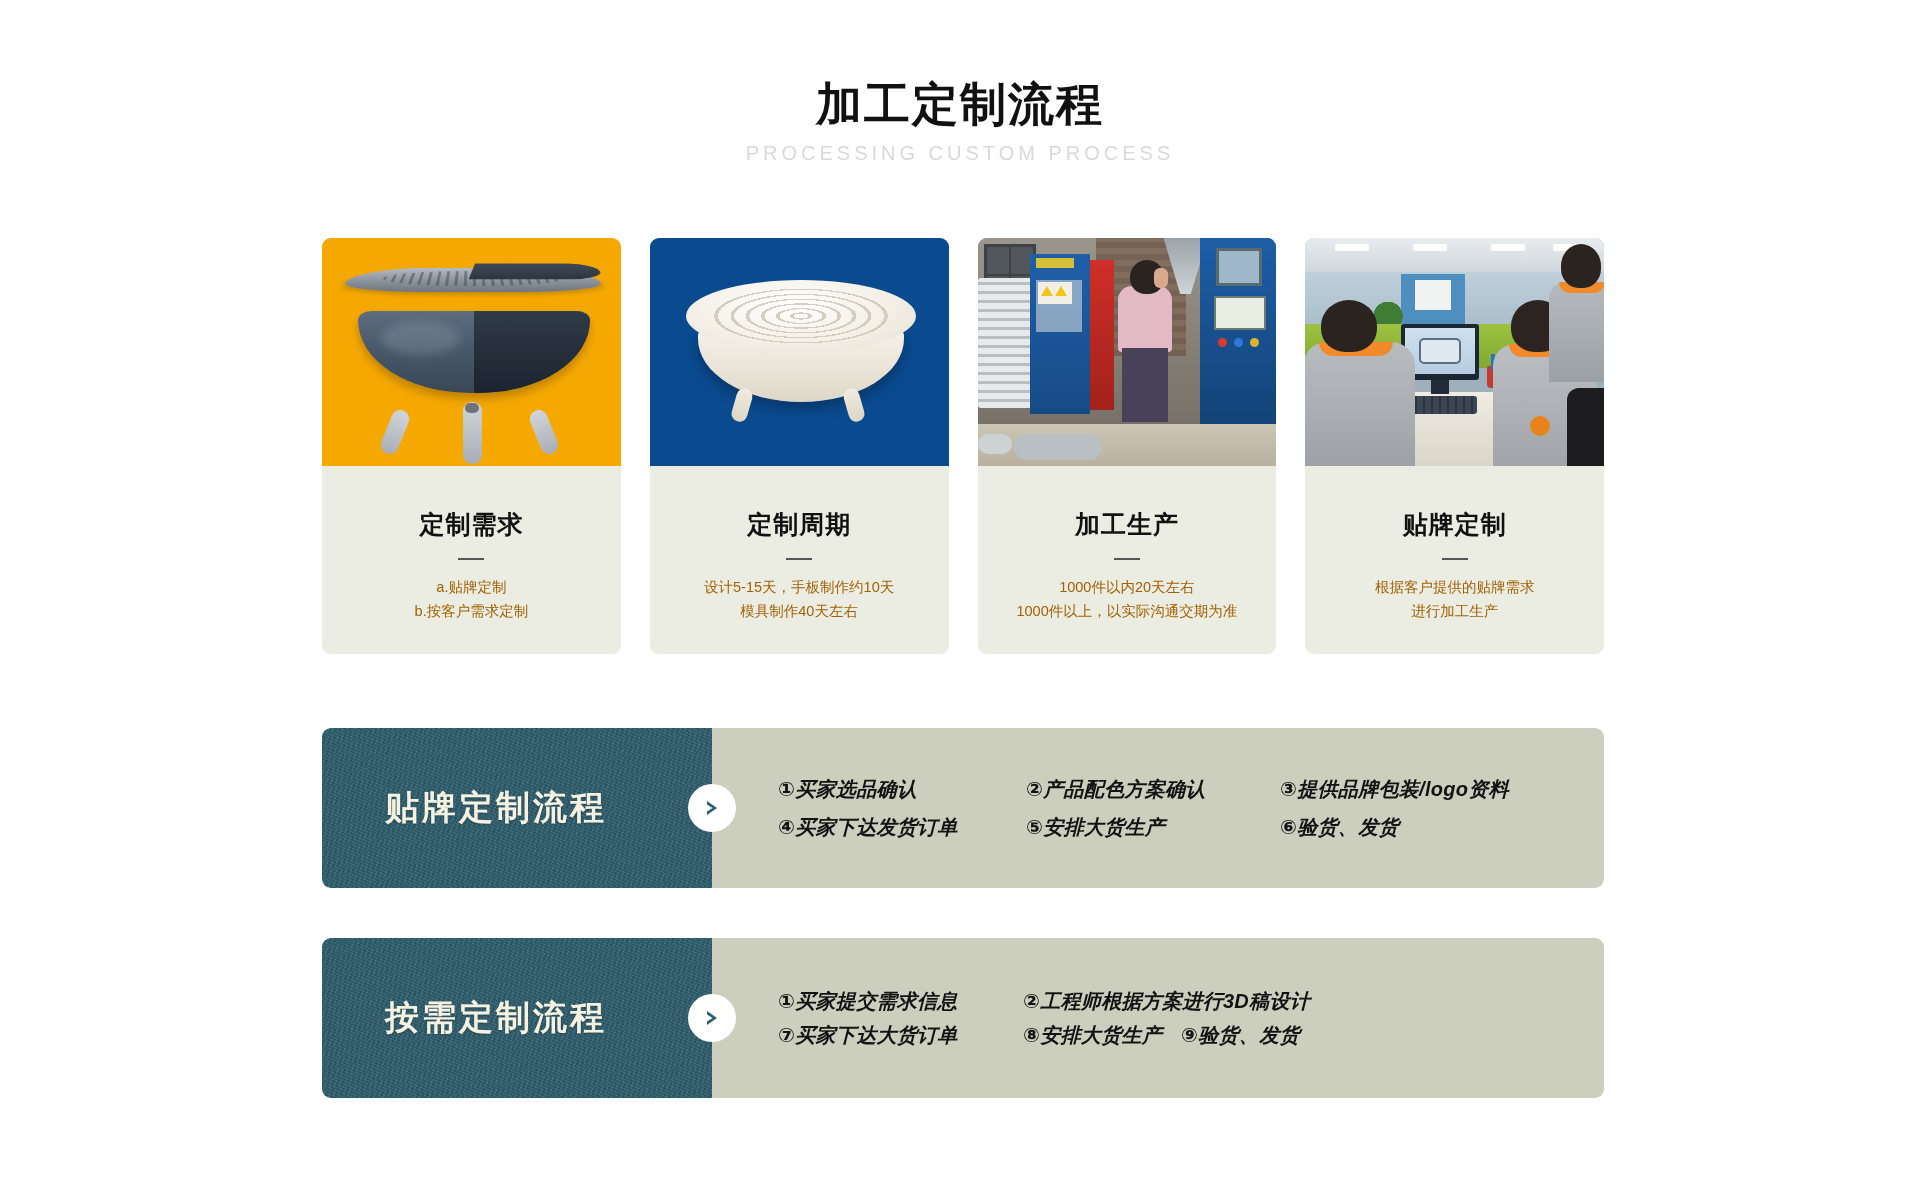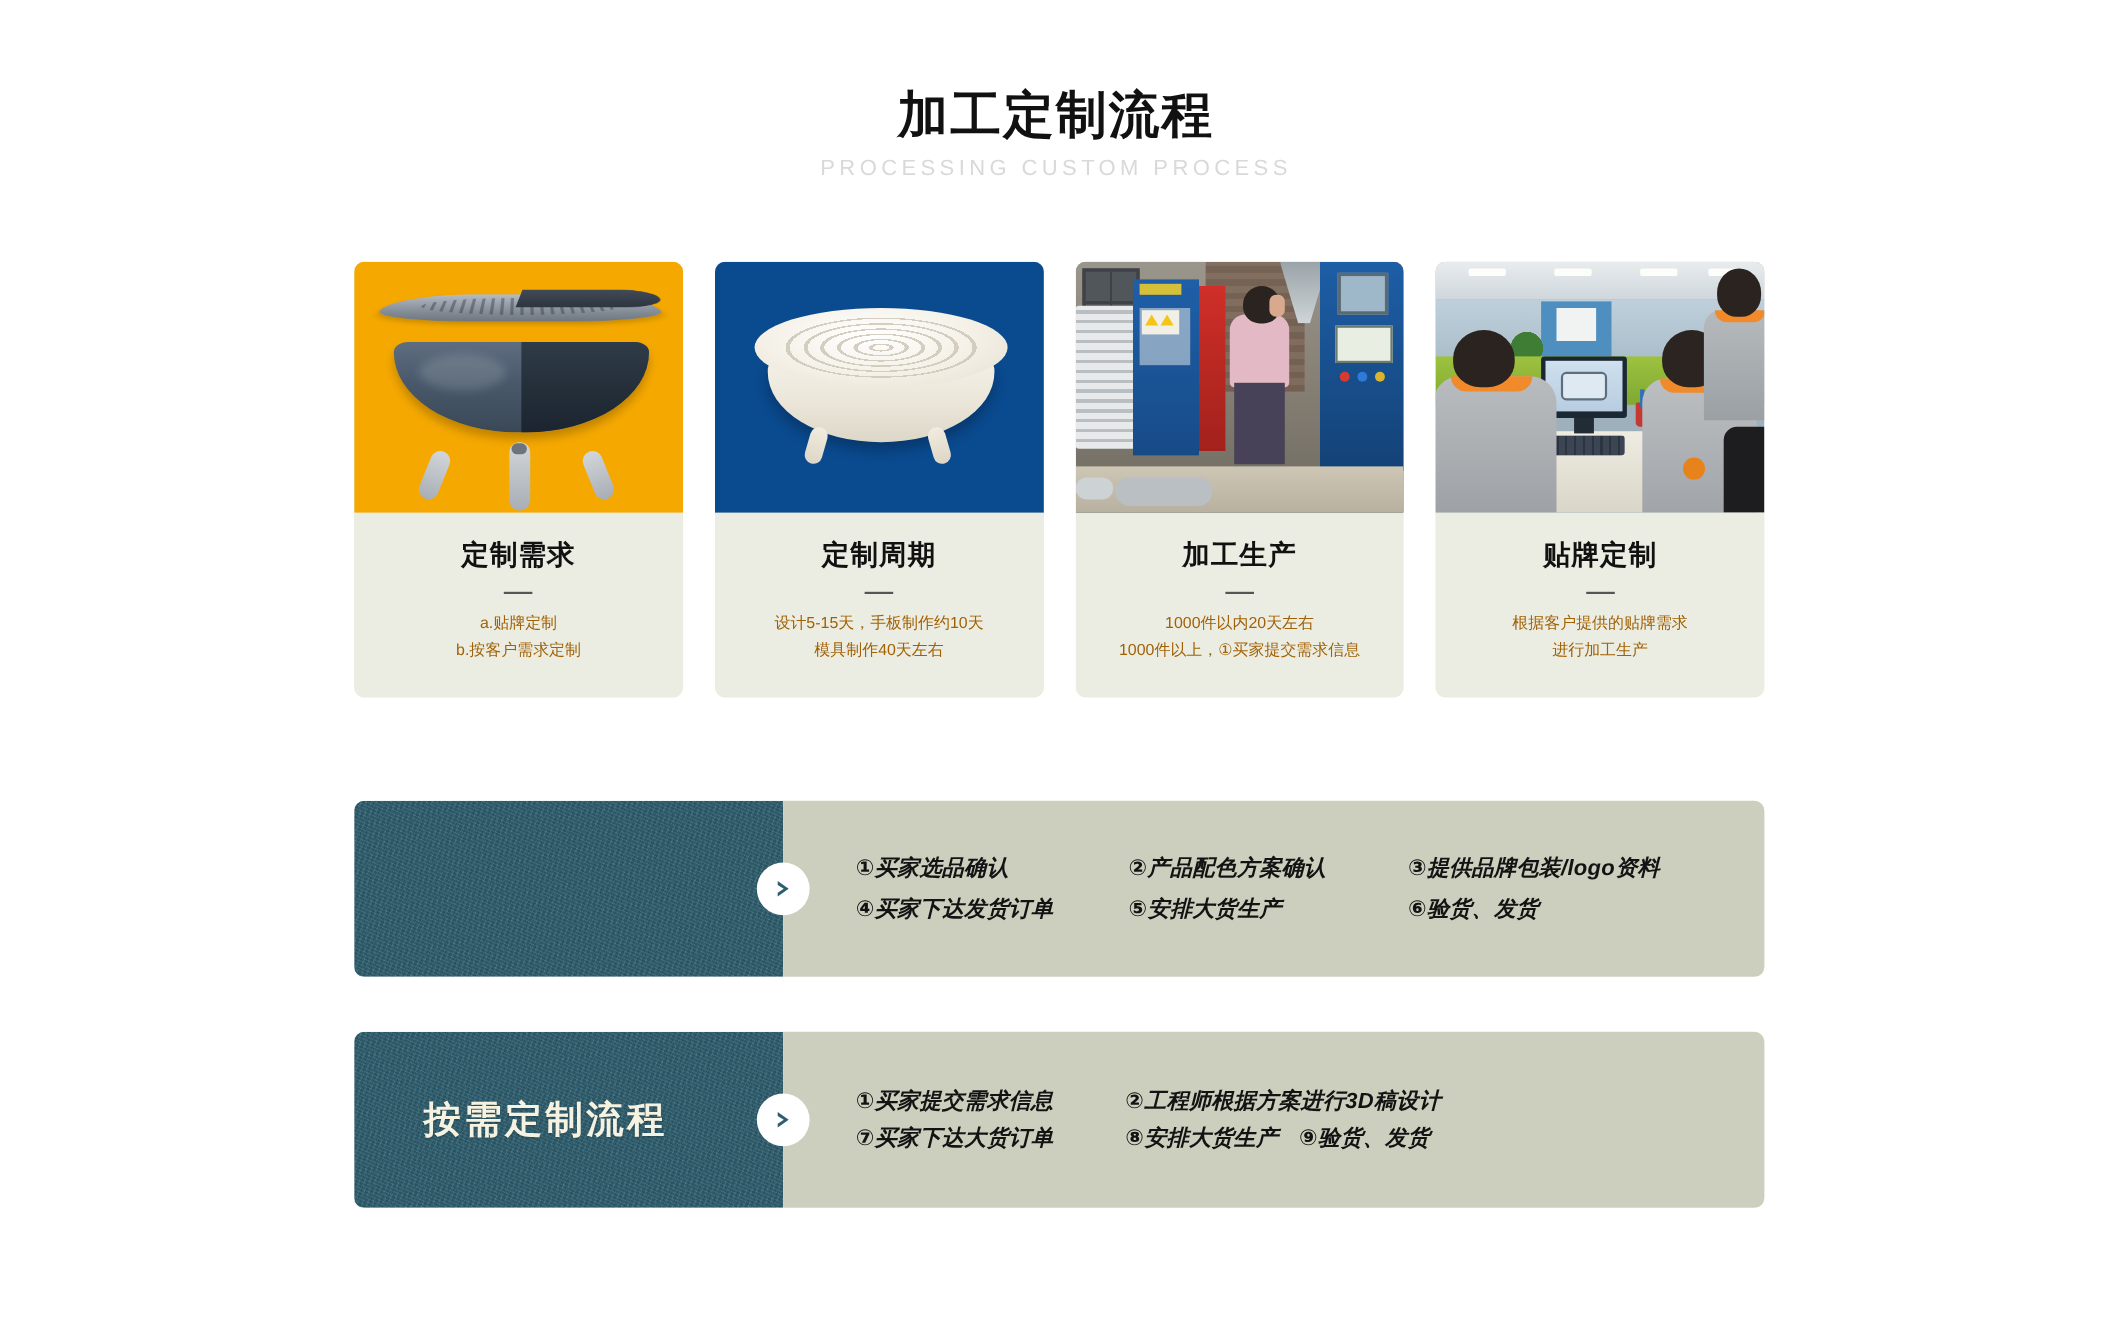--- a/index.html
+++ b/index.html
@@ -48,20 +48,21 @@
     gap: 29px;
   }
 
   .card {
     width: 302px;
     border-radius: 9px;
     overflow: hidden;
     background: #ECEDE2;
     display: flex;
     flex-direction: column;
+    gap: 20px;
   }
 
   .card-media {
     position: relative;
     height: 228px;
     overflow: hidden;
   }
 
   .card-body {
     padding: 22px 10px 30px;
@@ -379,21 +380,21 @@
         <div class="f-person-face"></div>
         <div class="f-person-legs"></div>
         <div class="f-floor"></div>
         <div class="f-part"></div>
         <div class="f-part2"></div>
       </div>
       <div class="card-body">
         <div class="card-title">加工生产</div>
         <div class="card-rule"></div>
         <div class="card-desc">1000件以内20天左右</div>
-        <div class="card-desc">1000件以上，①买家提交需求信息</div>
+        <div class="card-desc">1000件以上，以实际沟通交期为准</div>
       </div>
     </div>
 
     <div class="card">
       <div class="card-media media-office">
         <div class="o-ceiling"></div>
         <div class="o-light" style="left:30px;"></div>
         <div class="o-light" style="left:108px;"></div>
         <div class="o-light" style="left:186px;"></div>
         <div class="o-light" style="left:248px;"></div>
@@ -427,20 +428,21 @@
         <div class="card-rule"></div>
         <div class="card-desc">根据客户提供的贴牌需求</div>
         <div class="card-desc">进行加工生产</div>
       </div>
     </div>
 
   </div>
 
   <div class="banner banner-1">
     <div class="banner-label">
+      <span class="banner-label-text">贴牌定制流程</span>
       <span class="banner-arrow">
         <svg width="26" height="26" viewBox="0 0 26 26" aria-hidden="true">
           <path d="M8 6 L18 13 L8 20 L8 16.5 L13.5 13 L8 9.5 Z" fill="#2E5F70"></path>
         </svg>
       </span>
     </div>
     <div class="banner-content">
       <div class="step-row">
         <span class="step" style="width:248px;">①买家选品确认</span>
         <span class="step" style="width:254px;">②产品配色方案确认</span>

